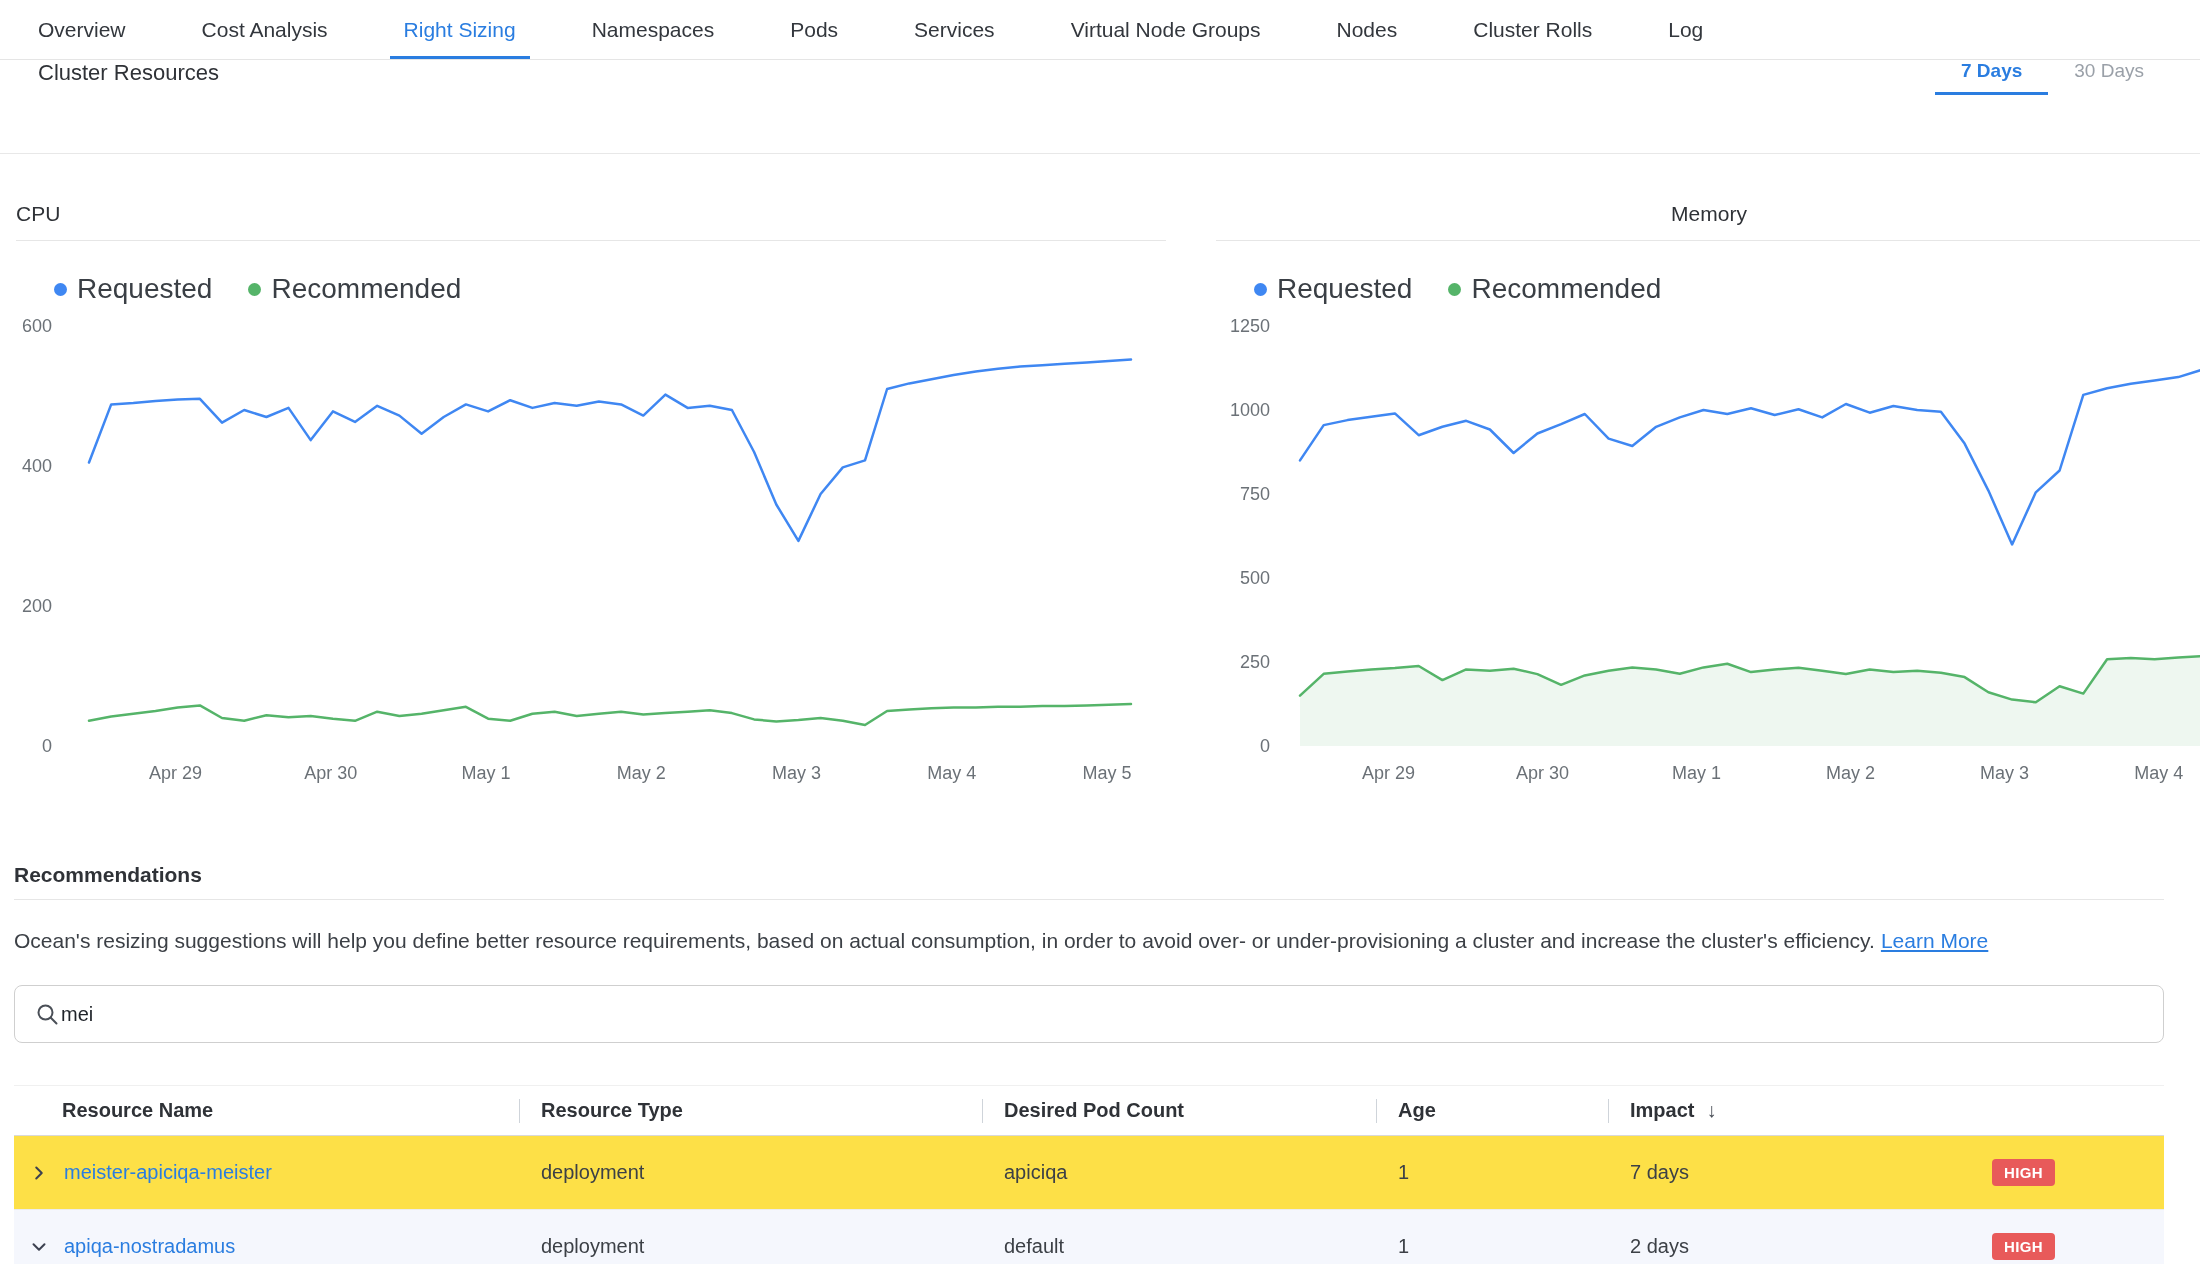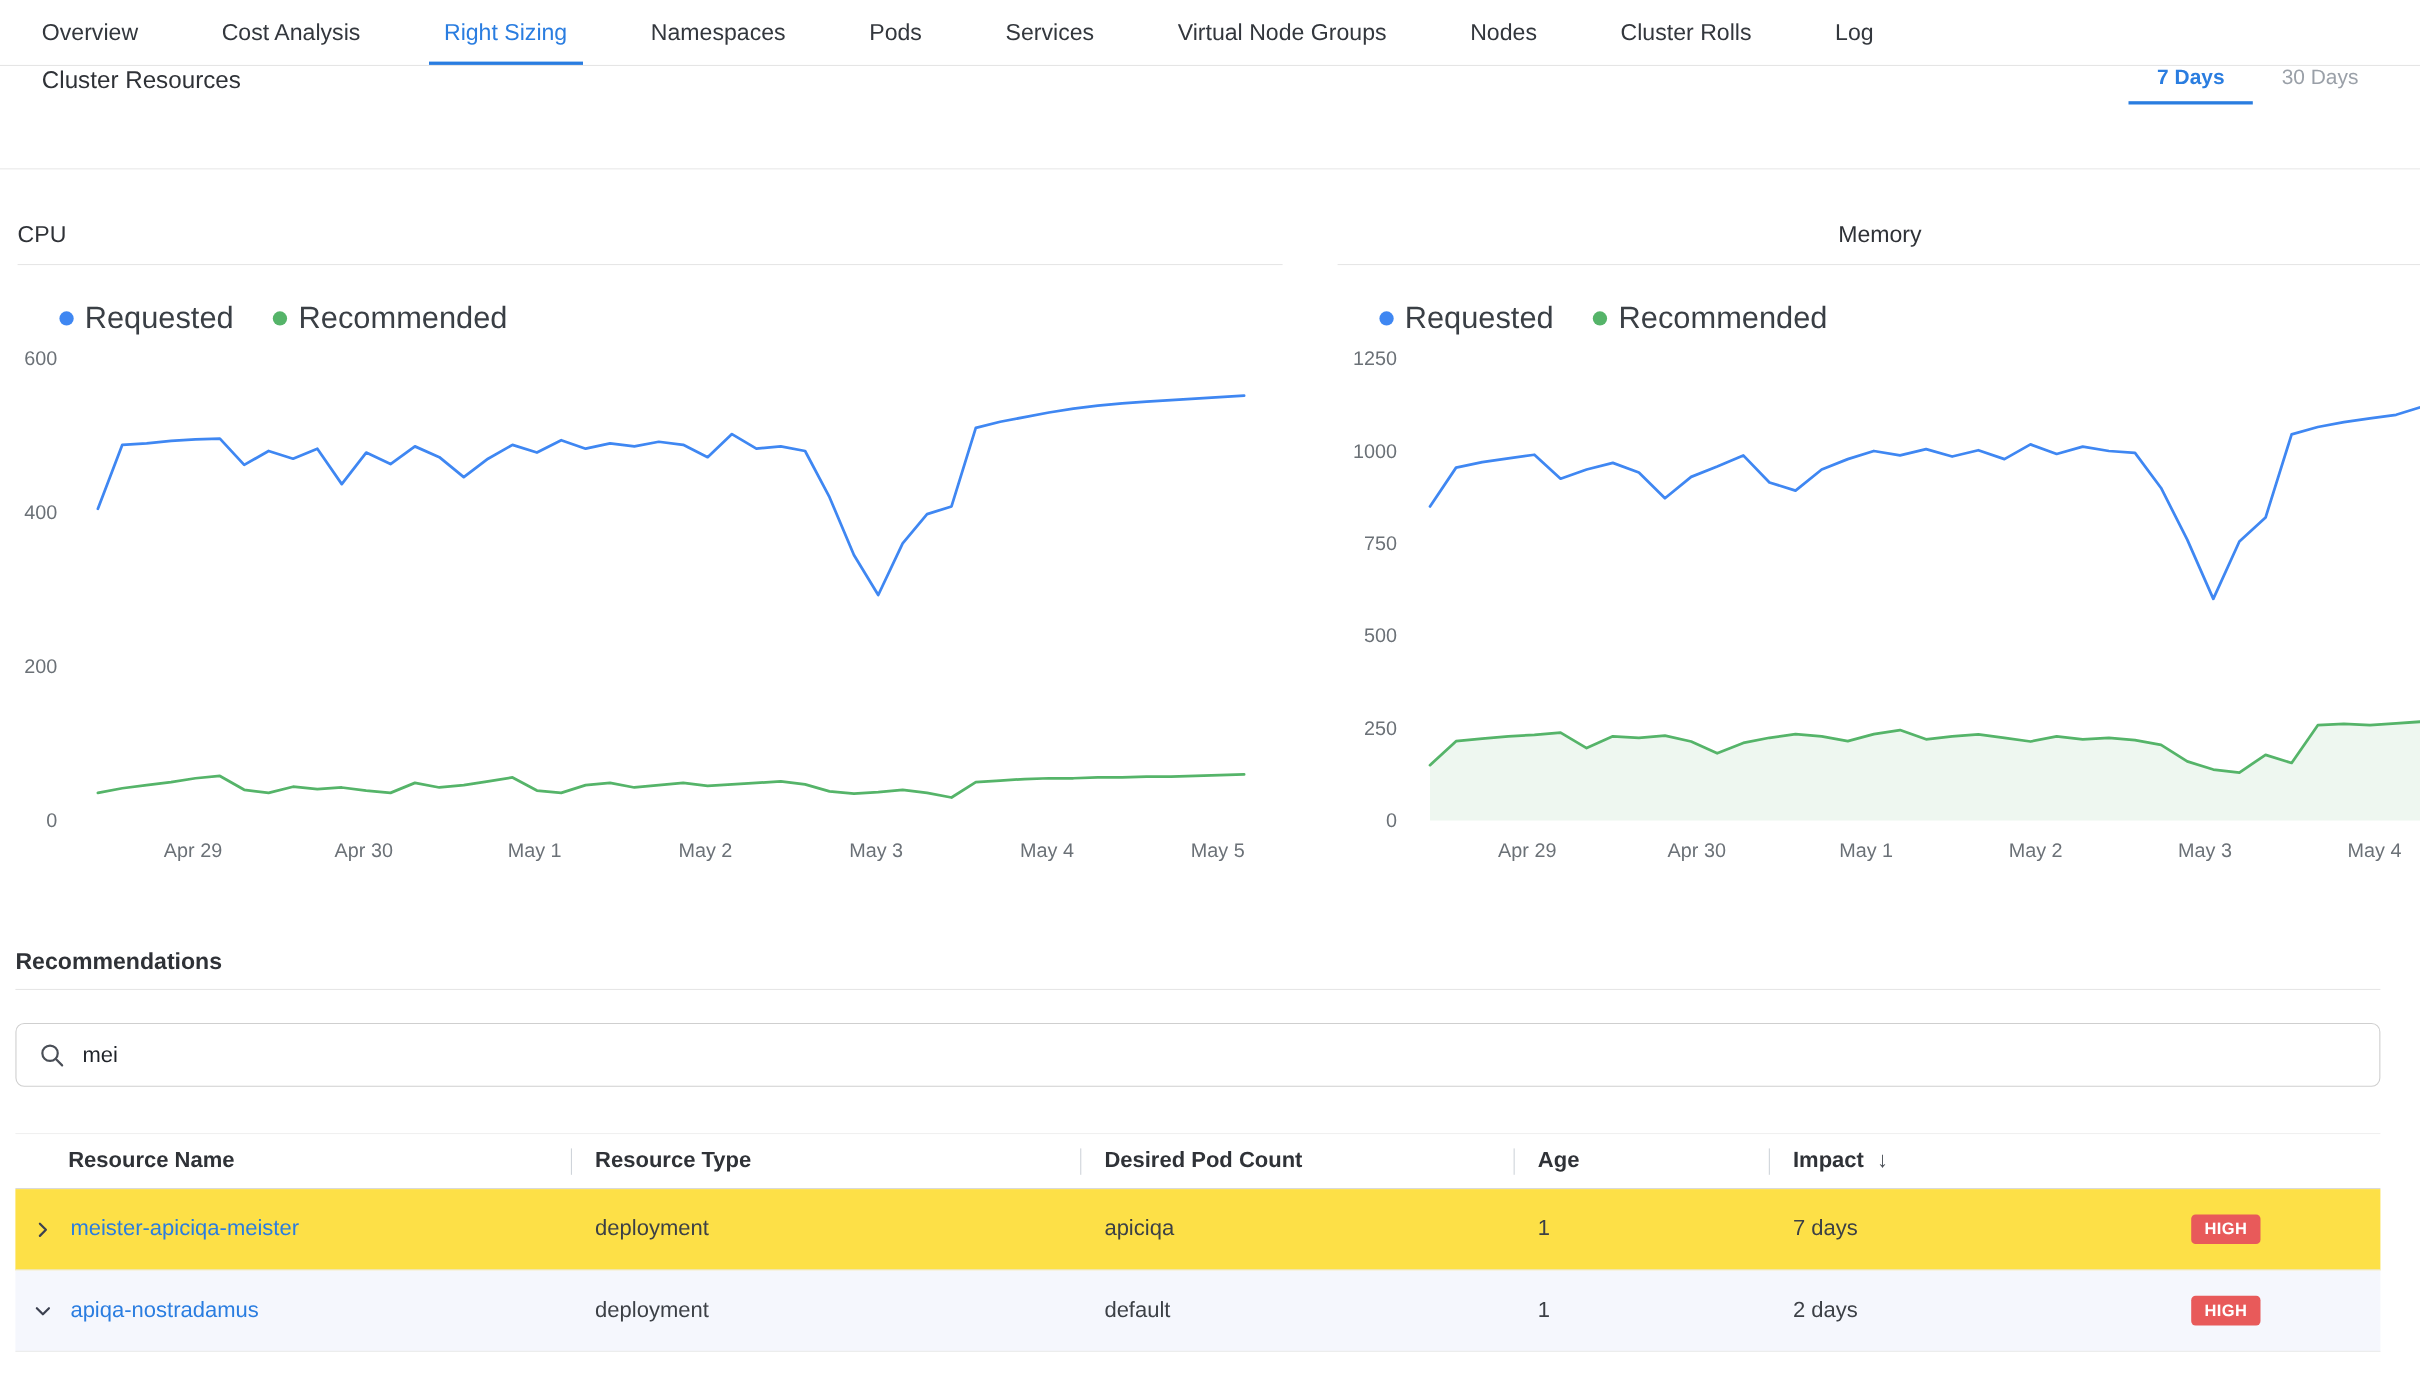--- a/index.html
+++ b/index.html
@@ -35,21 +35,21 @@
   .dot{width:13px;height:13px;border-radius:50%;flex:none;}
   svg.chart{display:block;margin-top:6px;}
   svg.chart text.tick{font-family:"Liberation Sans",sans-serif;font-size:18px;fill:#6b7177;}
   
   .reco{padding:0 36px 0 14px;}
   .reco-head{margin-top:72px;padding-bottom:12px;border-bottom:1px solid #e6e6e6;}
   .reco-title{font-size:21px;font-weight:700;color:#2f3237;}
   .reco-desc{margin-top:26px;font-size:21px;color:#3c4046;line-height:1.4;}
   .learn-more{color:var(--accent);text-decoration:underline;cursor:pointer;margin-left:6px;}
   .search{margin-top:30px;height:58px;border:1px solid #cfcfcf;border-radius:8px;
-          display:flex;align-items:center;gap:14px;padding:0 20px;background:#fff;}
+          display:flex;align-items:center;gap:0;padding:0 20px;background:#fff;}
   .search input{border:none;outline:none;flex:1;font-size:20px;color:#1f2329;font-family:"Liberation Sans",sans-serif;background:transparent;}
   
   .table{margin-top:42px;border-top:1px solid #f0f0f0;}
   .table-head,.tr{display:grid;grid-template-columns:505px 463px 394px 232px 362px 1fr;}
   .table-head{height:50px;border-bottom:1px solid #d9d9d9;}
   .th{position:relative;display:flex;align-items:center;gap:12px;padding-left:22px;
       font-size:20px;font-weight:700;color:#2f3237;cursor:pointer;}
   .th:first-child{padding-left:48px;}
   .th:not(:first-child)::before{content:'';position:absolute;left:0;top:50%;transform:translateY(-50%);
       width:1px;height:24px;background:#cfd4da;}
@@ -145,20 +145,21 @@
         <polyline points="84.0,384.6 107.7,362.8 131.5,360.4 155.2,358.4 178.9,357.0 202.7,355.0 226.4,369.1 250.2,358.4 273.9,359.7 297.6,357.7 321.4,363.1 345.1,373.8 368.8,364.4 392.6,359.7 416.3,356.4 440.1,358.4 463.8,362.8 487.5,356.4 511.3,352.7 535.0,361.1 558.7,358.4 582.5,356.7 606.2,359.7 629.9,363.1 653.7,358.4 677.4,361.1 701.2,359.7 724.9,361.8 748.6,366.1 772.4,381.2 796.1,388.6 819.8,391.3 843.6,375.2 867.3,382.6 891.1,348.3 914.8,347.0 938.5,348.3 962.3,346.6 986.0,345.0" fill="none" stroke="#55b469" stroke-width="2.5" stroke-linejoin="round" stroke-linecap="round"></polyline>
         <polyline points="84.0,149.4 107.7,114.1 131.5,109.1 155.2,105.7 178.9,102.4 202.7,124.2 226.4,115.8 250.2,109.8 273.9,118.5 297.6,142.0 321.4,122.5 345.1,113.1 368.8,103.0 392.6,127.6 416.3,135.0 440.1,115.8 463.8,106.4 487.5,99.0 511.3,103.0 535.0,97.3 558.7,104.0 582.5,98.3 606.2,106.4 629.9,93.0 653.7,101.7 677.4,95.0 701.2,99.0 724.9,100.7 748.6,132.6 772.4,179.6 796.1,233.4 819.8,181.3 843.6,159.5 867.3,83.9 891.1,77.2 914.8,72.8 938.5,69.4 962.3,66.1 986.0,58.7" fill="none" stroke="#3f87f2" stroke-width="2.5" stroke-linejoin="round" stroke-linecap="round"></polyline>
       </svg>
     </div>
 </section>
 
 <section class="reco">
   <div class="reco-head">
     <span class="reco-title">Recommendations</span>
   </div>
+  <p class="reco-desc"><span>Ocean's resizing suggestions will help you define better resource requirements, based on actual consumption, in order to avoid over- or under-provisioning a cluster and increase the cluster's efficiency.</span><a class="learn-more">Learn More</a></p>
 
   <div class="search">
     <svg width="24" height="24" viewBox="0 0 24 24">
       <circle cx="10.5" cy="10.5" r="7" fill="none" stroke="#4a4f57" stroke-width="2"></circle>
       <line x1="15.8" y1="15.8" x2="21.5" y2="21.5" stroke="#4a4f57" stroke-width="2" stroke-linecap="round"></line>
     </svg>
     <input type="text" value="mei" style="">
   </div>
 
   <div class="table">

